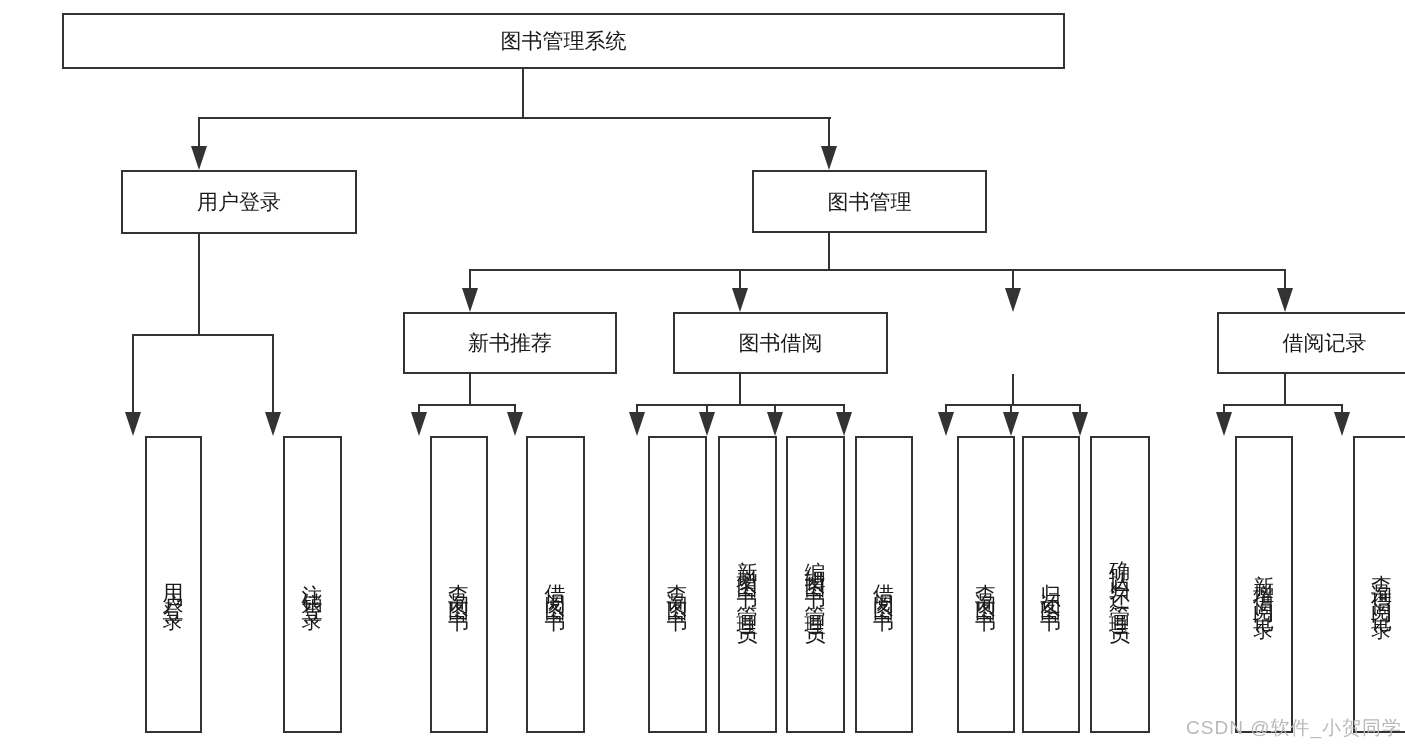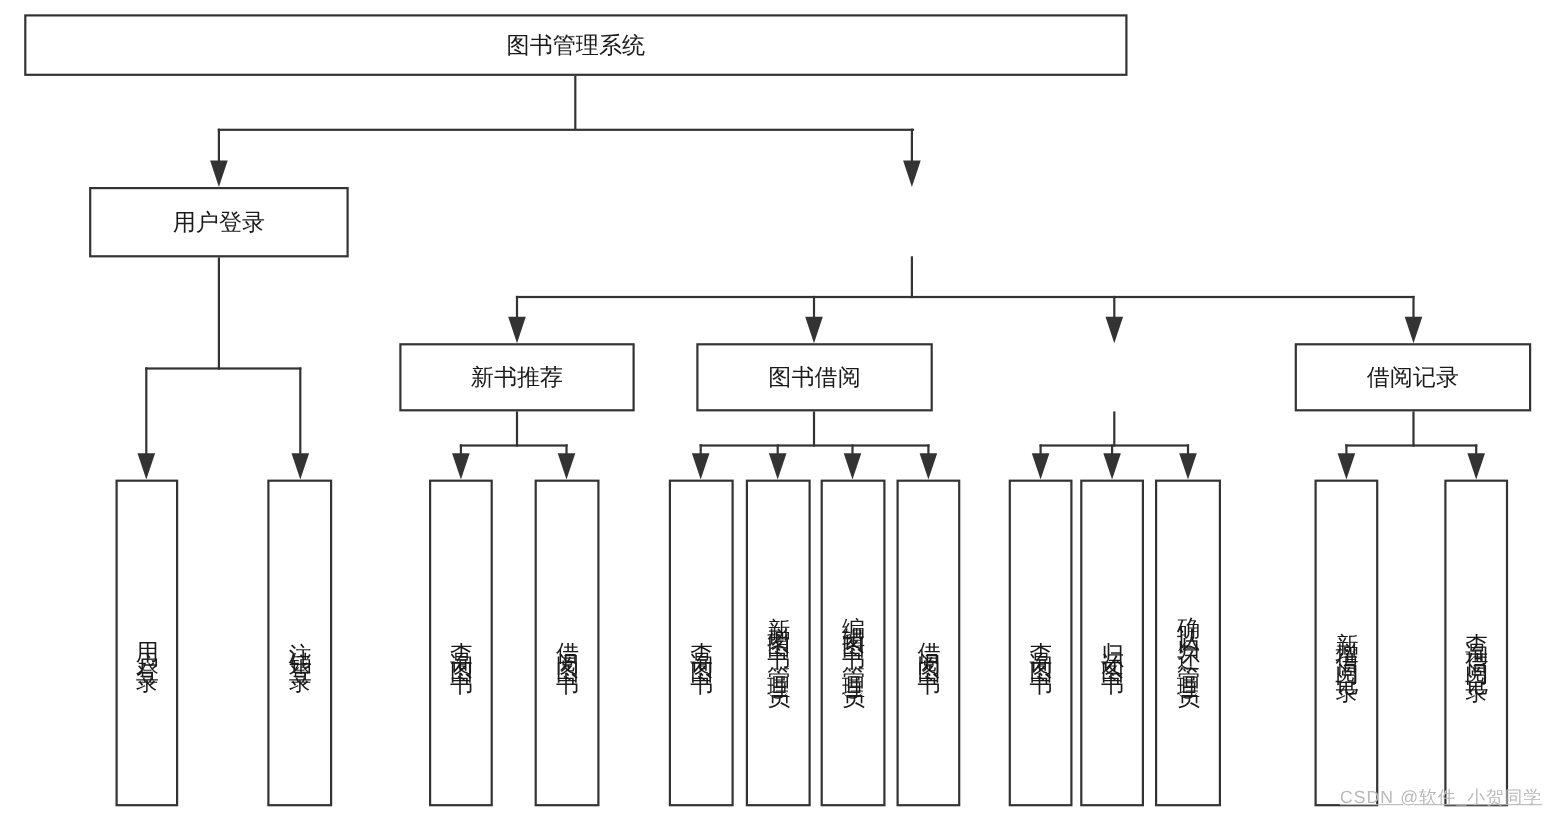--- a/index.html
+++ b/index.html
@@ -18,65 +18,68 @@
     color:var(--text);
   }
   .box{
     position:absolute;
     box-sizing:border-box;
     border:2px solid var(--line);
     background:#fff;
     display:flex;align-items:center;justify-content:center;
     font-size:21px;
     color:var(--text);
+    margin-left:40px;
   }
   .vbox span{
     writing-mode:vertical-rl;
     text-orientation:mixed;
     letter-spacing:9px;
     font-size:21px;
     line-height:1;
     white-space:nowrap;
   }
   .vline{position:absolute;width:2px;background:var(--line);}
   .hline{position:absolute;height:2px;background:var(--line);}
   .arrow{
     position:absolute;width:0;height:0;
     border-left:8px solid transparent;
     border-right:8px solid transparent;
     border-top:24px solid var(--line);
   }
   .watermark{
     position:absolute;
     right:3px;top:715px;
-    font-size:16px;
+    font-size:19px;
     color:var(--wm);
     letter-spacing:1px;
     white-space:nowrap;
-    text-decoration:underline;
   }
 </style>
 </head>
 <body>
 
 <div id="canvas">
 
   <div class="box" style="left:22px;top:13px;width:1003px;height:56px">
     <span>图书管理系统</span>
   </div>
 
   <div class="vline" style="left:522px;top:69px;height:49px"></div>
   <div class="hline" style="left:198px;top:117px;width:633px"></div>
   <div class="vline" style="left:198px;top:117px;height:31px"></div>
   <div class="vline" style="left:828px;top:117px;height:31px"></div>
   <div class="arrow" style="left:191px;top:146px"></div>
   <div class="arrow" style="left:821px;top:146px"></div>
 
   <div class="box" style="left:81px;top:170px;width:236px;height:64px">
     <span>用户登录</span>
+  </div>
+  <div class="box" style="left:712px;top:170px;width:235px;height:63px">
+    <span>图书管理</span>
   </div>
 
   <div class="vline" style="left:198px;top:234px;height:102px"></div>
   <div class="hline" style="left:132px;top:334px;width:142px"></div>
   <div class="vline" style="left:132px;top:334px;height:80px"></div>
   <div class="vline" style="left:272px;top:334px;height:80px"></div>
   <div class="arrow" style="left:125px;top:412px"></div>
   <div class="arrow" style="left:265px;top:412px"></div>
 
   <div class="vline" style="left:828px;top:233px;height:38px"></div>

